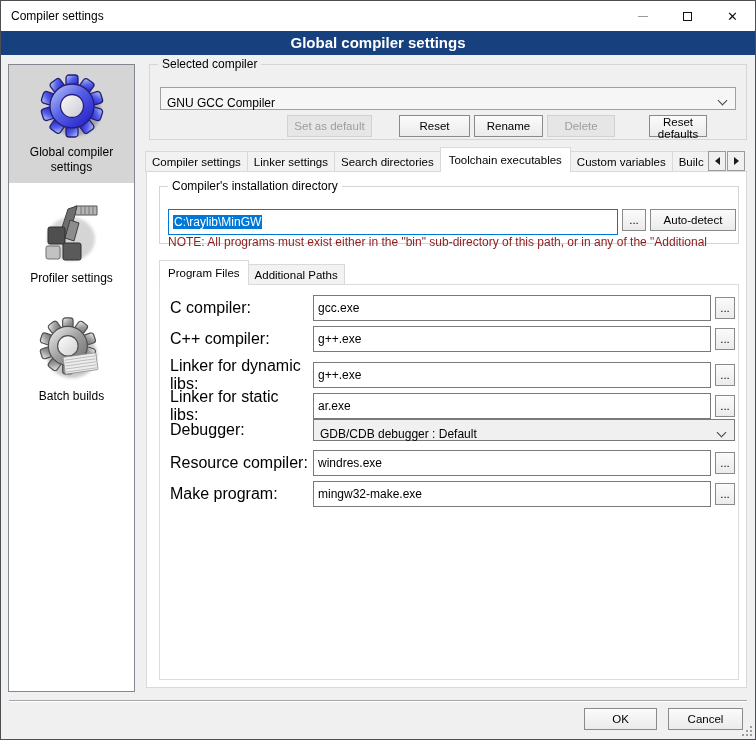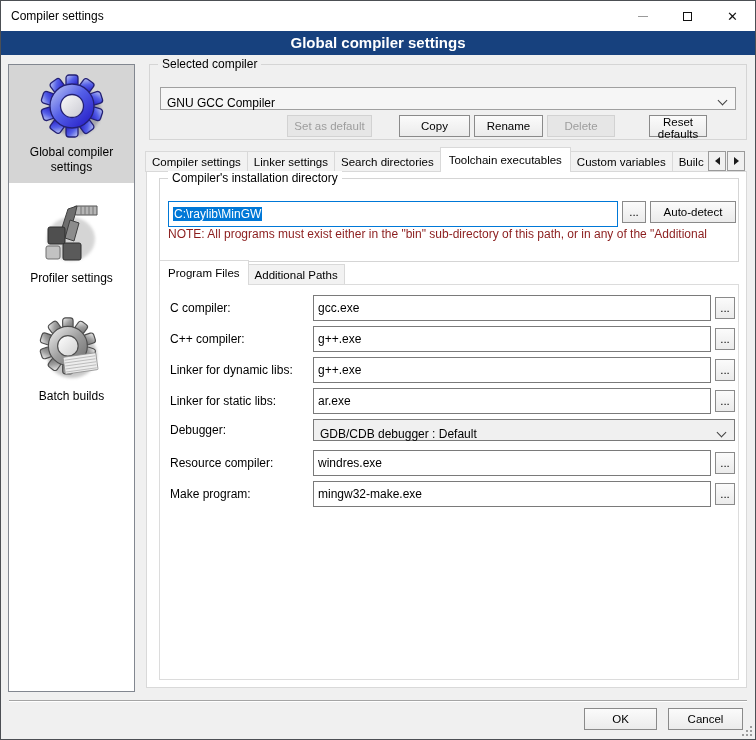--- a/index.html
+++ b/index.html
@@ -71,39 +71,39 @@
               display:flex; align-items:center; justify-content:center; }
   .tri-l { width:0; height:0; border-top:4px solid transparent; border-bottom:4px solid transparent;
            border-right:5px solid #1a1a1a; }
   .tri-r { width:0; height:0; border-top:4px solid transparent; border-bottom:4px solid transparent;
            border-left:5px solid #1a1a1a; }
 
   
   .outer-page { position:absolute; top:107px; left:1px; width:601px; height:517px;
                 background:#fff; border:1px solid #d9d9d9; z-index:2; }
 
-  .g2 { position:absolute; top:6px; left:12px; width:580px; height:84px; }
+  .g2 { position:absolute; top:14px; left:12px; width:580px; height:58px; }
   .pathrow { position:absolute; top:22px; left:8px; width:568px; height:22px; display:flex; gap:4px; }
   .pathrow .textfield { flex:1; }
   .note { position:absolute; top:48px; left:8px; width:570px; font-size:12px; color:#8b1d1d;
           white-space:nowrap; overflow:hidden; }
 
   
   .textfield { height:22px; background:#fff; border:1px solid #7a7a7a; display:flex;
                align-items:center; padding:12px 4px; font-size:12px; overflow:hidden; }
   .textfield.focused { border-color:#0078d7; }
   .sel { background:#0078d7; color:#fff; padding:0 1px; }
 
   
   .tabsrow.inner { position:absolute; top:88px; left:12px; height:25px; width:580px; }
   .inner-page { position:absolute; top:112px; left:12px; width:580px; height:396px;
                 background:#fff; border:1px solid #dcdcdc; z-index:2; padding-top:10px; }
   .frow { display:grid; grid-template-columns:139px 398px 20px; column-gap:4px;
           margin:0 9px 9px 10px; height:22px; align-items:center; margin-bottom:9px; }
-  .flabel { font-size:12px; color:#000; }
+  .flabel { font-size:16px; color:#000; }
   .frow .win-btn.small { width:20px; height:22px; }
   .frow .combo.span2 { grid-column:2 / 4; height:22px; }
 
   
   .footer-sep { position:absolute; left:8px; right:8px; top:645px; height:2px;
                 border-top:1px solid #a5a5a5; border-bottom:1px solid #ffffff; }
   .footer { position:absolute; right:12px; top:653px; display:flex; gap:11px; }
   .okbtn { width:73px; } .cancelbtn { width:75px; }
   .grip { position:absolute; right:2px; bottom:2px; }
 </style>
@@ -235,21 +235,21 @@
     <div class="rightcol">
 
       <div class="group g1">
         <span class="glabel bg-dialog">Selected compiler</span>
         <div class="combo">
           <span class="combo-text">GNU GCC Compiler</span>
           <span class="chev"></span>
         </div>
         <div class="btnrow" id="compiler-buttons">
             <button class="win-btn disabled" disabled="" style="width: 85px; margin-left: 127px;">Set as default</button>
-            <button class="win-btn" style="width: 71px; margin-left: 27px;">Copy</button>
+            <button class="win-btn" style="width: 71px; margin-left: 27px;">Reset</button>
             <button class="win-btn" style="width: 69px; margin-left: 4px;">Rename</button>
             <button class="win-btn disabled" disabled="" style="width: 68px; margin-left: 4px;">Delete</button>
             <button class="win-btn" style="width: 58px; margin-left: 34px;">Reset defaults</button>
           </div>
       </div>
 
       <div class="tabsrow main" id="main-tabs">
         <div class="tabscroll">
           <span class="arrowbtn">
               <i class="tri-l"></i>

